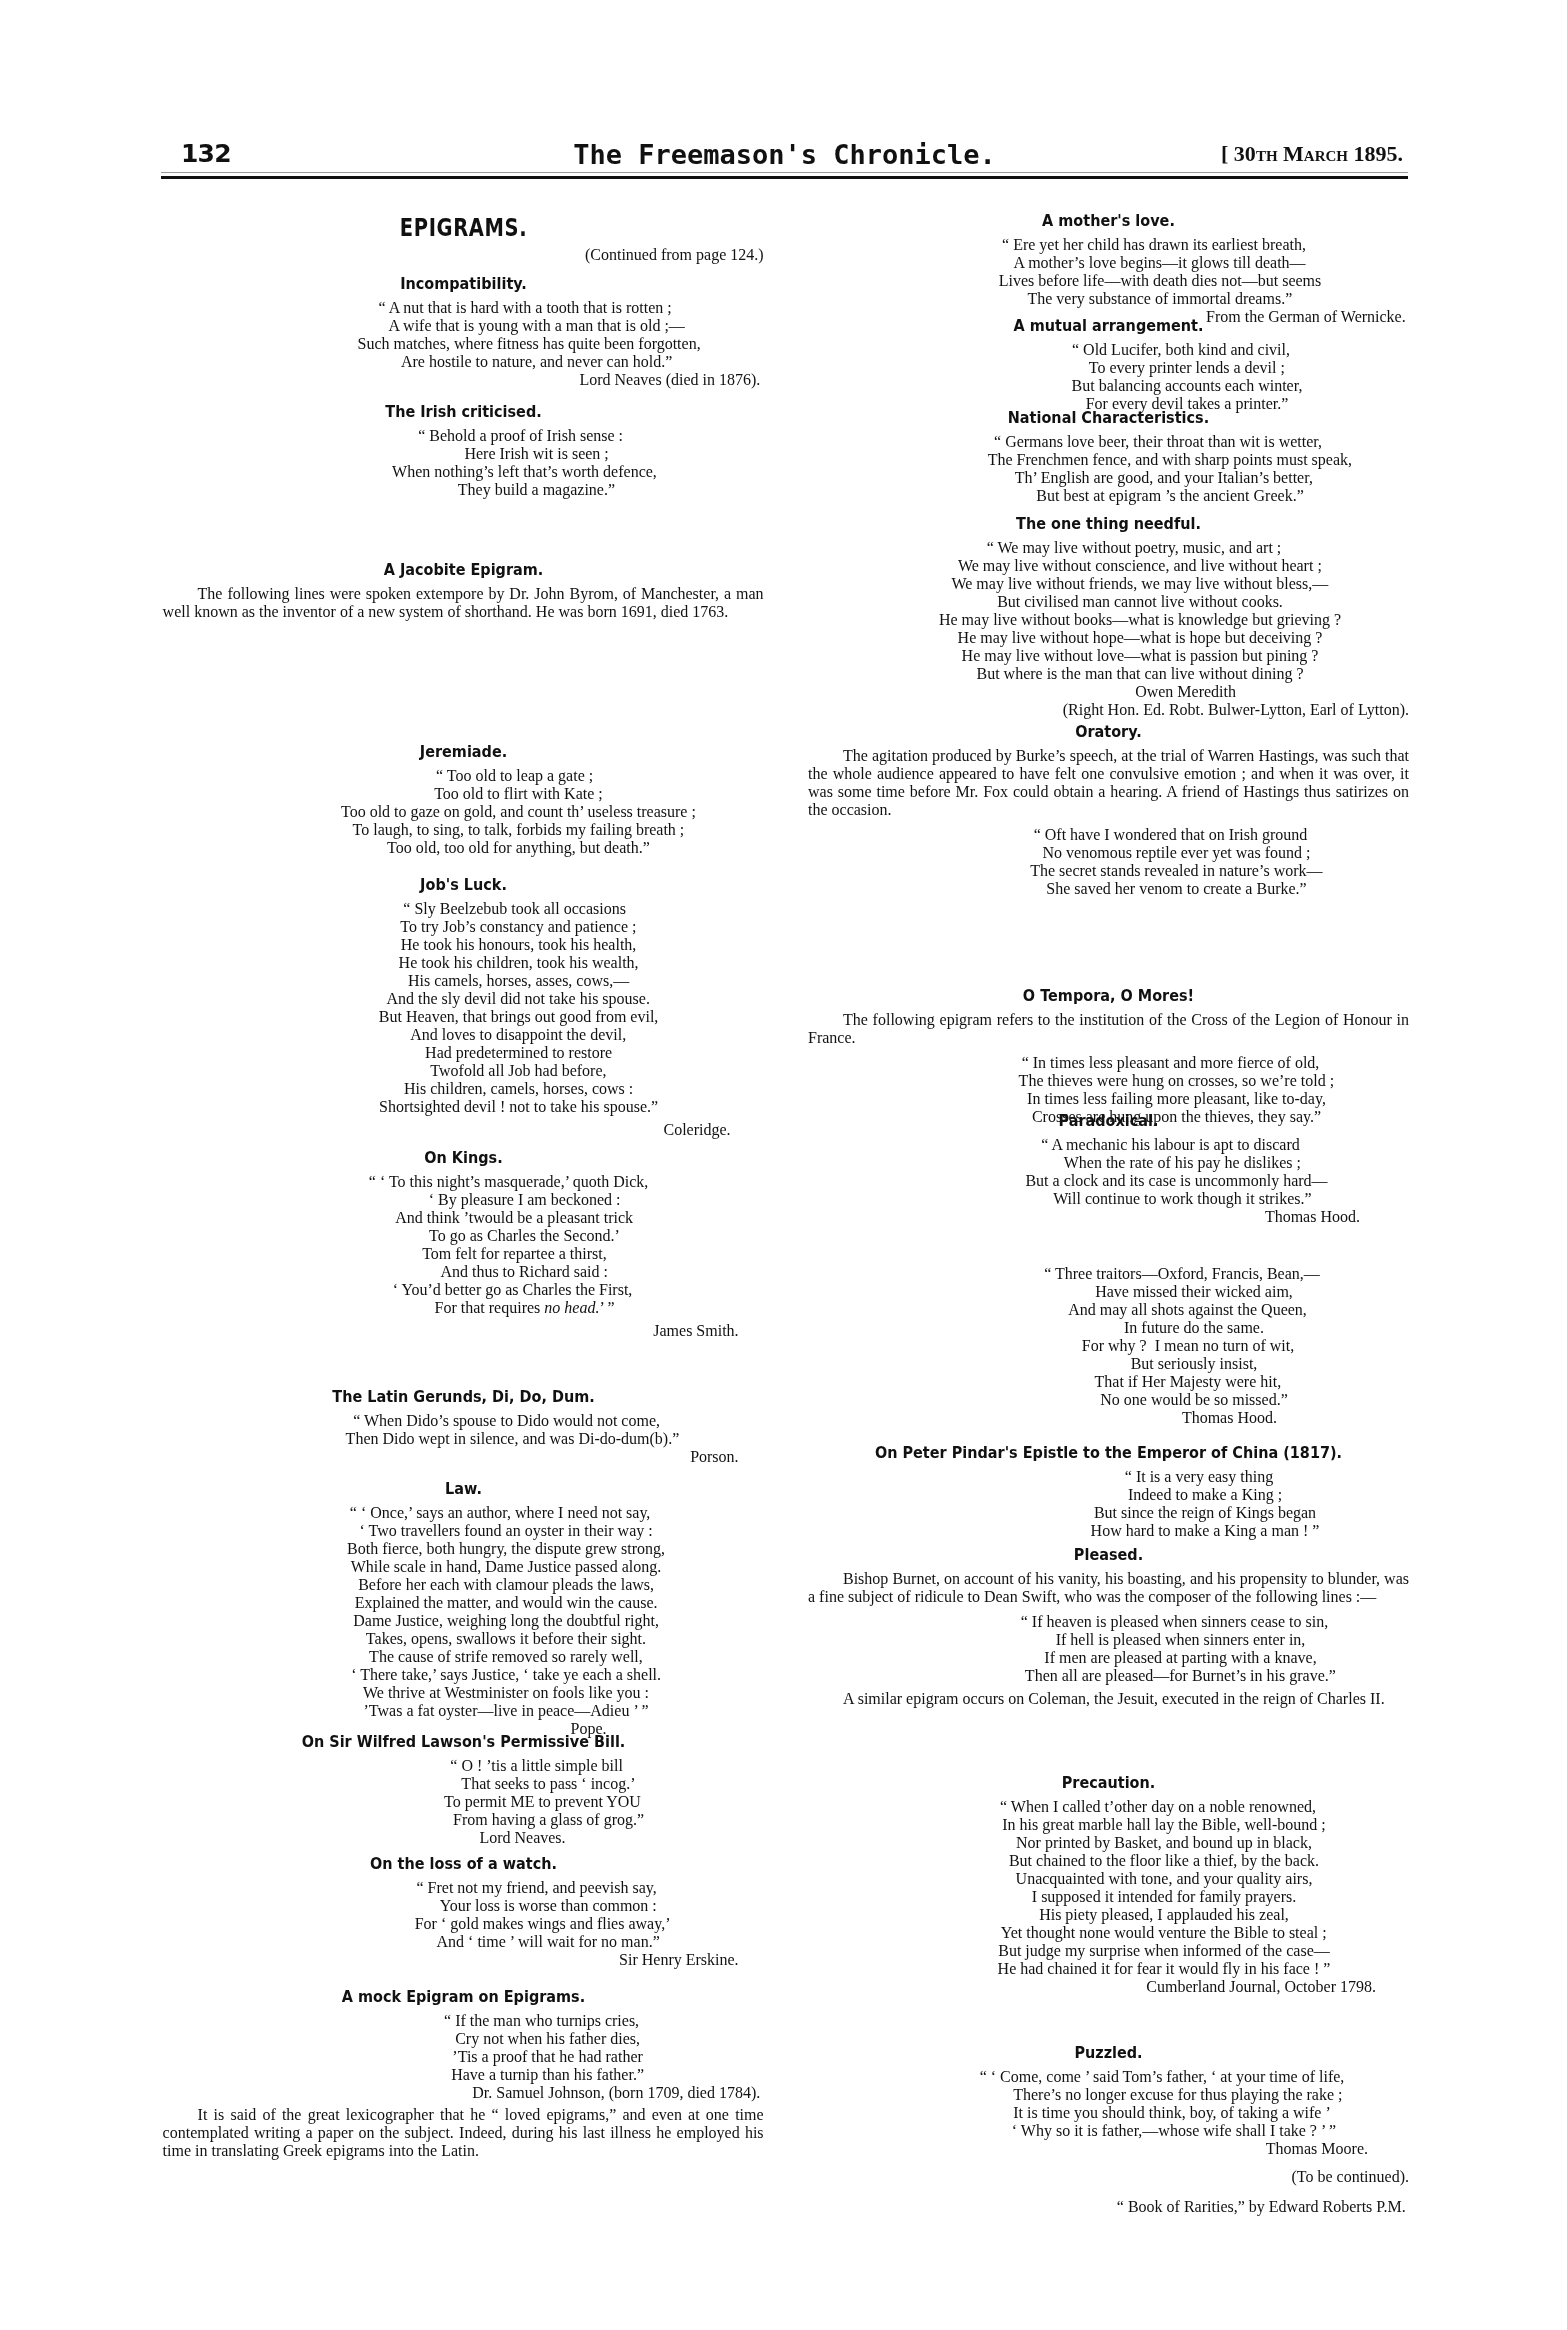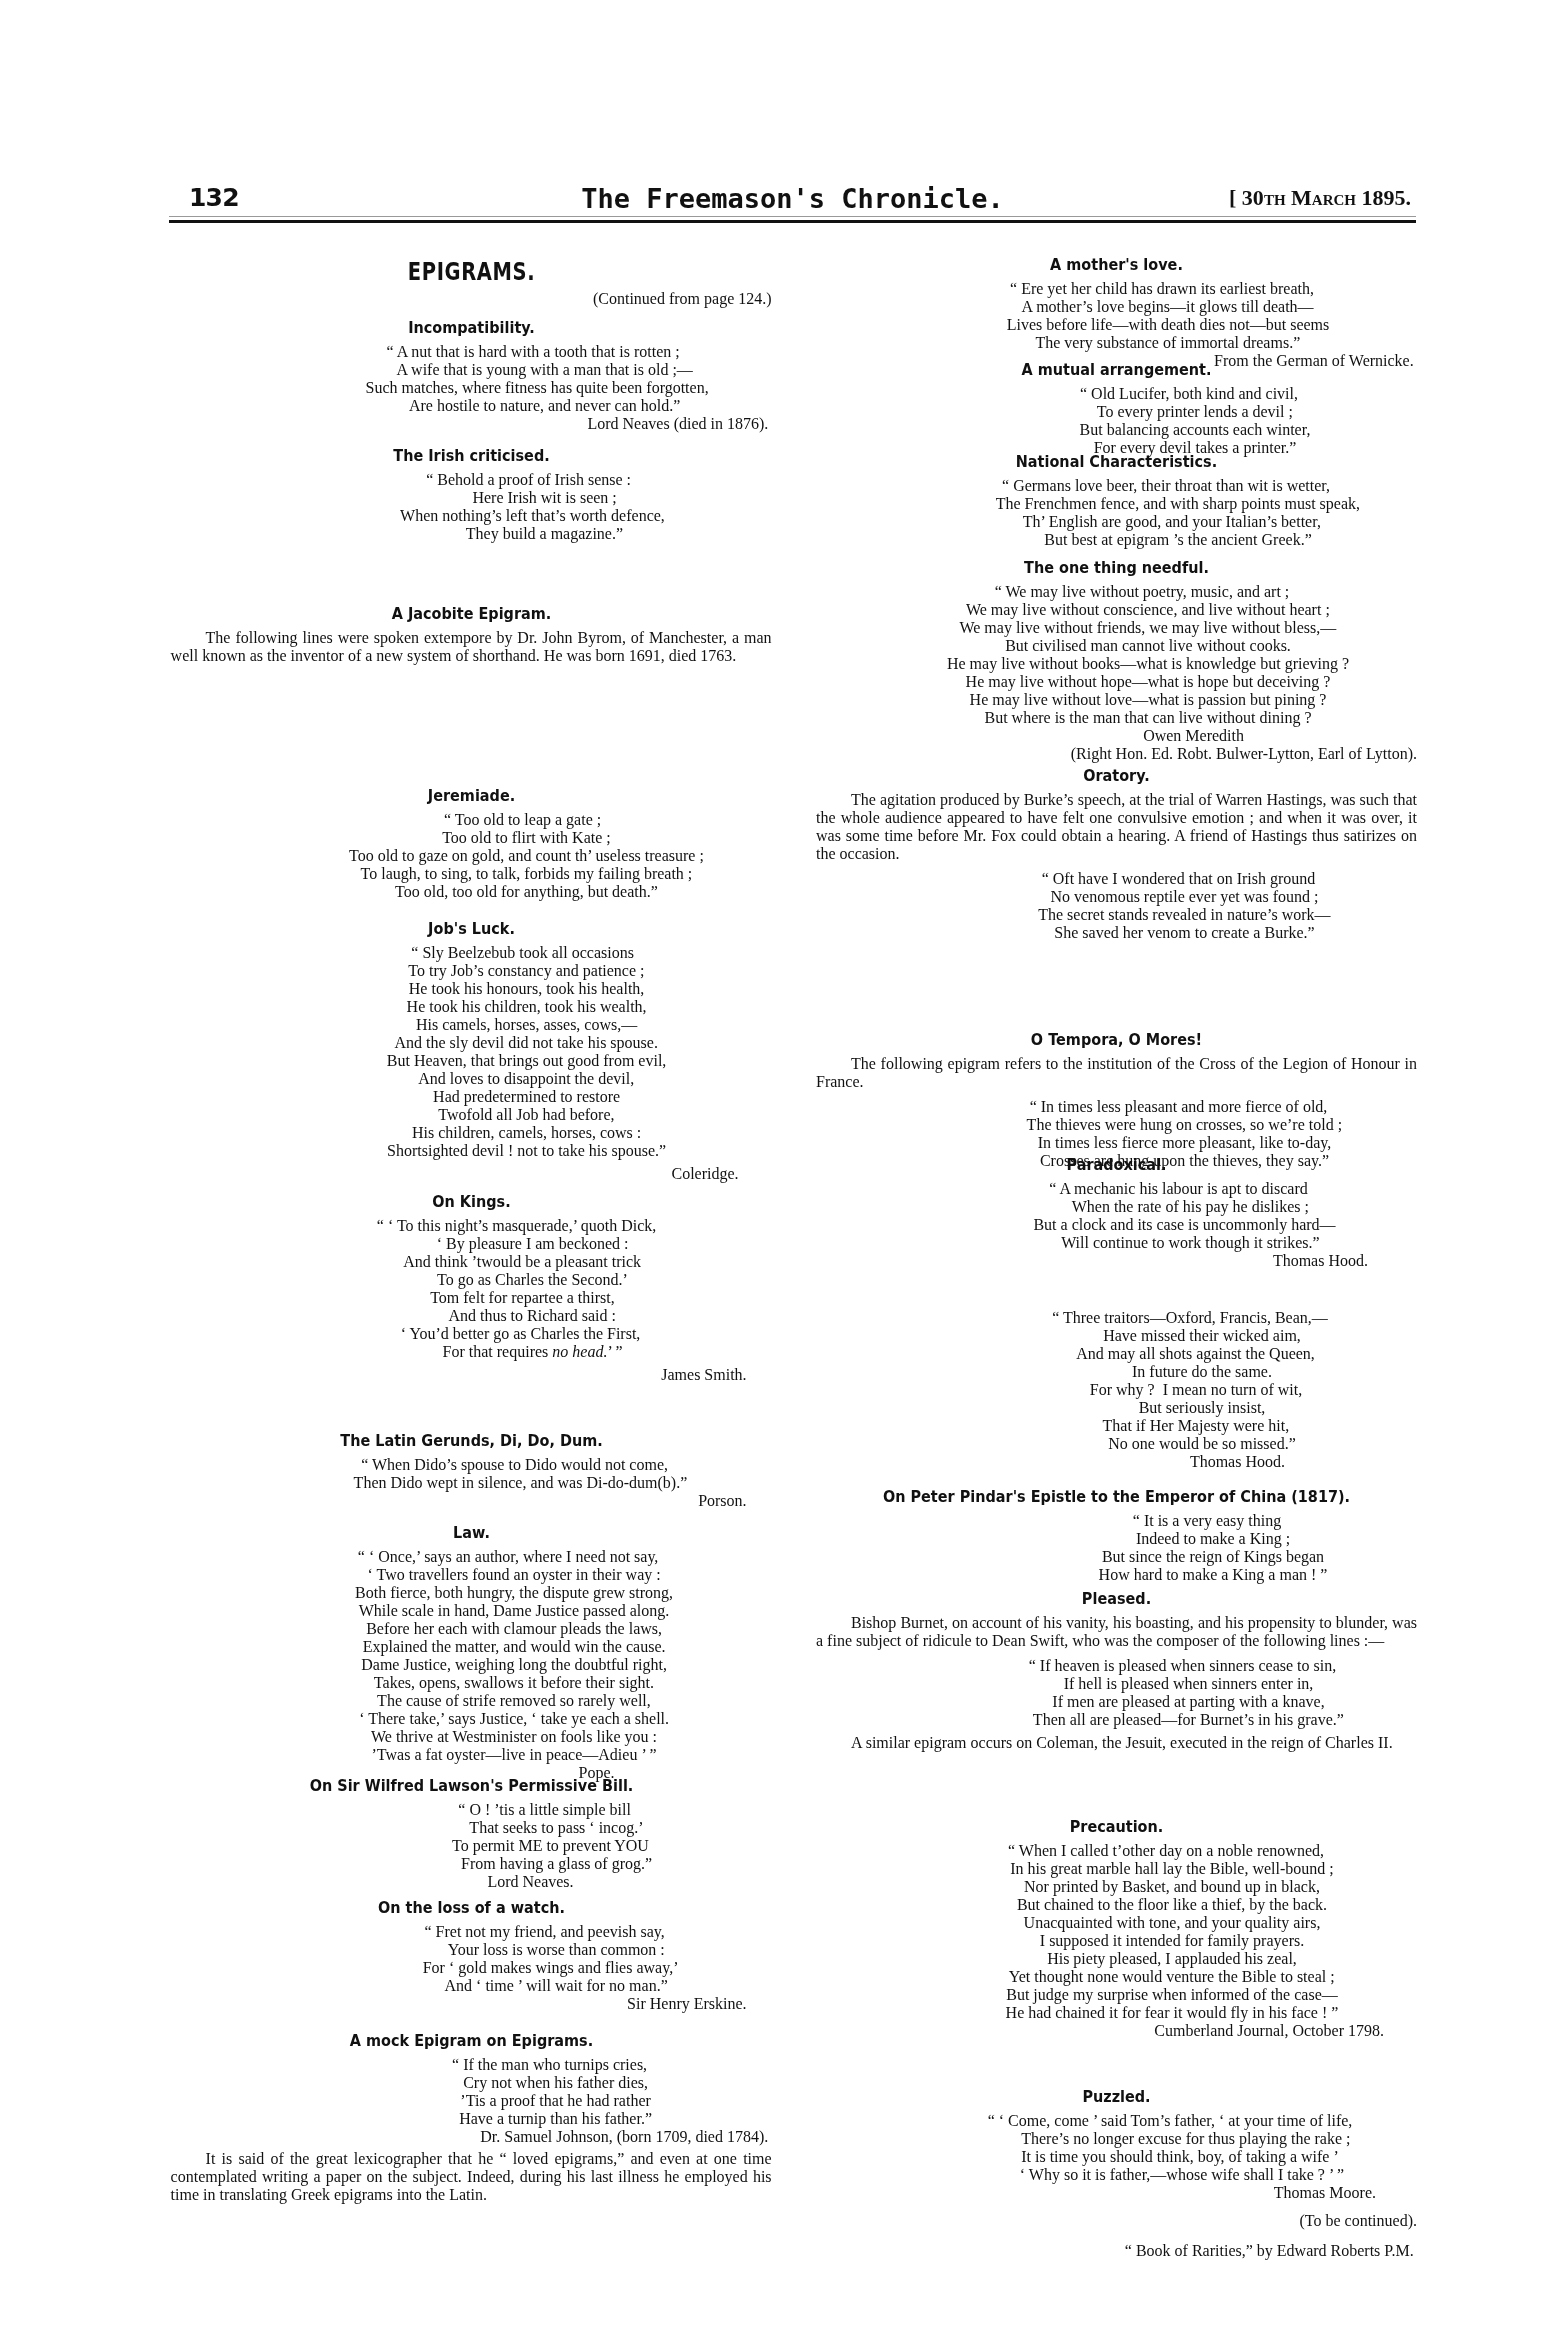--- a/index.html
+++ b/index.html
@@ -1,17 +1,17 @@
 <!DOCTYPE html>
 <html style="font-size:13.2px"><head>
 <meta charset="utf-8">
 <style>
   html, body { margin: 0; padding: 0; background: #ffffff; }
   body { width: 1567px; height: 2330px; position: relative; overflow: hidden; color: #111; }
-  .page { position: absolute; left: 169px; top: 0; width: 1247px; height: 1723px; margin-top: 44px; }
+  .page { position: absolute; left: 161px; top: 0; width: 1247px; height: 1723px; }
   .masthead { position: absolute; left: 0; top: 139px; width: 1247px; height: 33px; }
   .page-num { position: absolute; left: 20px; top: 0; font-family: "DejaVu Sans", sans-serif; font-weight: bold; font-size: 25px; letter-spacing: -0.8px; }
   .paper-title { position: absolute; left: 0; right: 0; top: 0; text-align: center; font-family: "DejaVu Sans Mono", monospace; font-weight: bold; font-size: 27px; letter-spacing: 0px; }
   .issue-date { position: absolute; right: 5px; top: 1.6px; font-family: "Liberation Serif", serif; font-weight: bold; font-size: 22px; }
   .issue-date .sc { font-variant: small-caps; }
   .rule { position: absolute; left: 0; top: 176px; width: 1247px; height: 3.3px; background: #111; }
   .rule-thin { position: absolute; left: 0; top: 172px; width: 1247px; height: 0.8px; background: #999; }
 
   .col { position: absolute; top: 0; width: 601px; font-family: "Liberation Serif", serif; font-size: 16px; line-height: 18px; }
   .col-left { left: 1.6px; }
@@ -242,21 +242,21 @@
         <span class="line">   She saved her venom to create a Burke.”</span>
       </div>
     </div>
 
     <div class="section" style="top:985px">
       <div class="heading">O Tempora, O Mores!</div>
       <p class="para">The following epigram refers to the institution of the Cross of the Legion of Honour in France.</p>
       <div class="verse" style="padding-left:124px">
         <span class="line">“ In times less pleasant and more fierce of old,</span>
         <span class="line">   The thieves were hung on crosses, so we’re told ;</span>
-        <span class="line">   In times less fierce more pleasant, like to-day,</span>
+        <span class="line">   In times less failing more pleasant, like to-day,</span>
         <span class="line">   Crosses are hung upon the thieves, they say.”</span>
       </div>
     </div>
 
     <div class="section" style="top:1110px">
       <div class="heading">Paradoxical.</div>
       <div class="verse" style="padding-left:124px">
         <span class="line">“ A mechanic his labour is apt to discard</span>
         <span class="line">      When the rate of his pay he dislikes ;</span>
         <span class="line">   But a clock and its case is uncommonly hard—</span>

